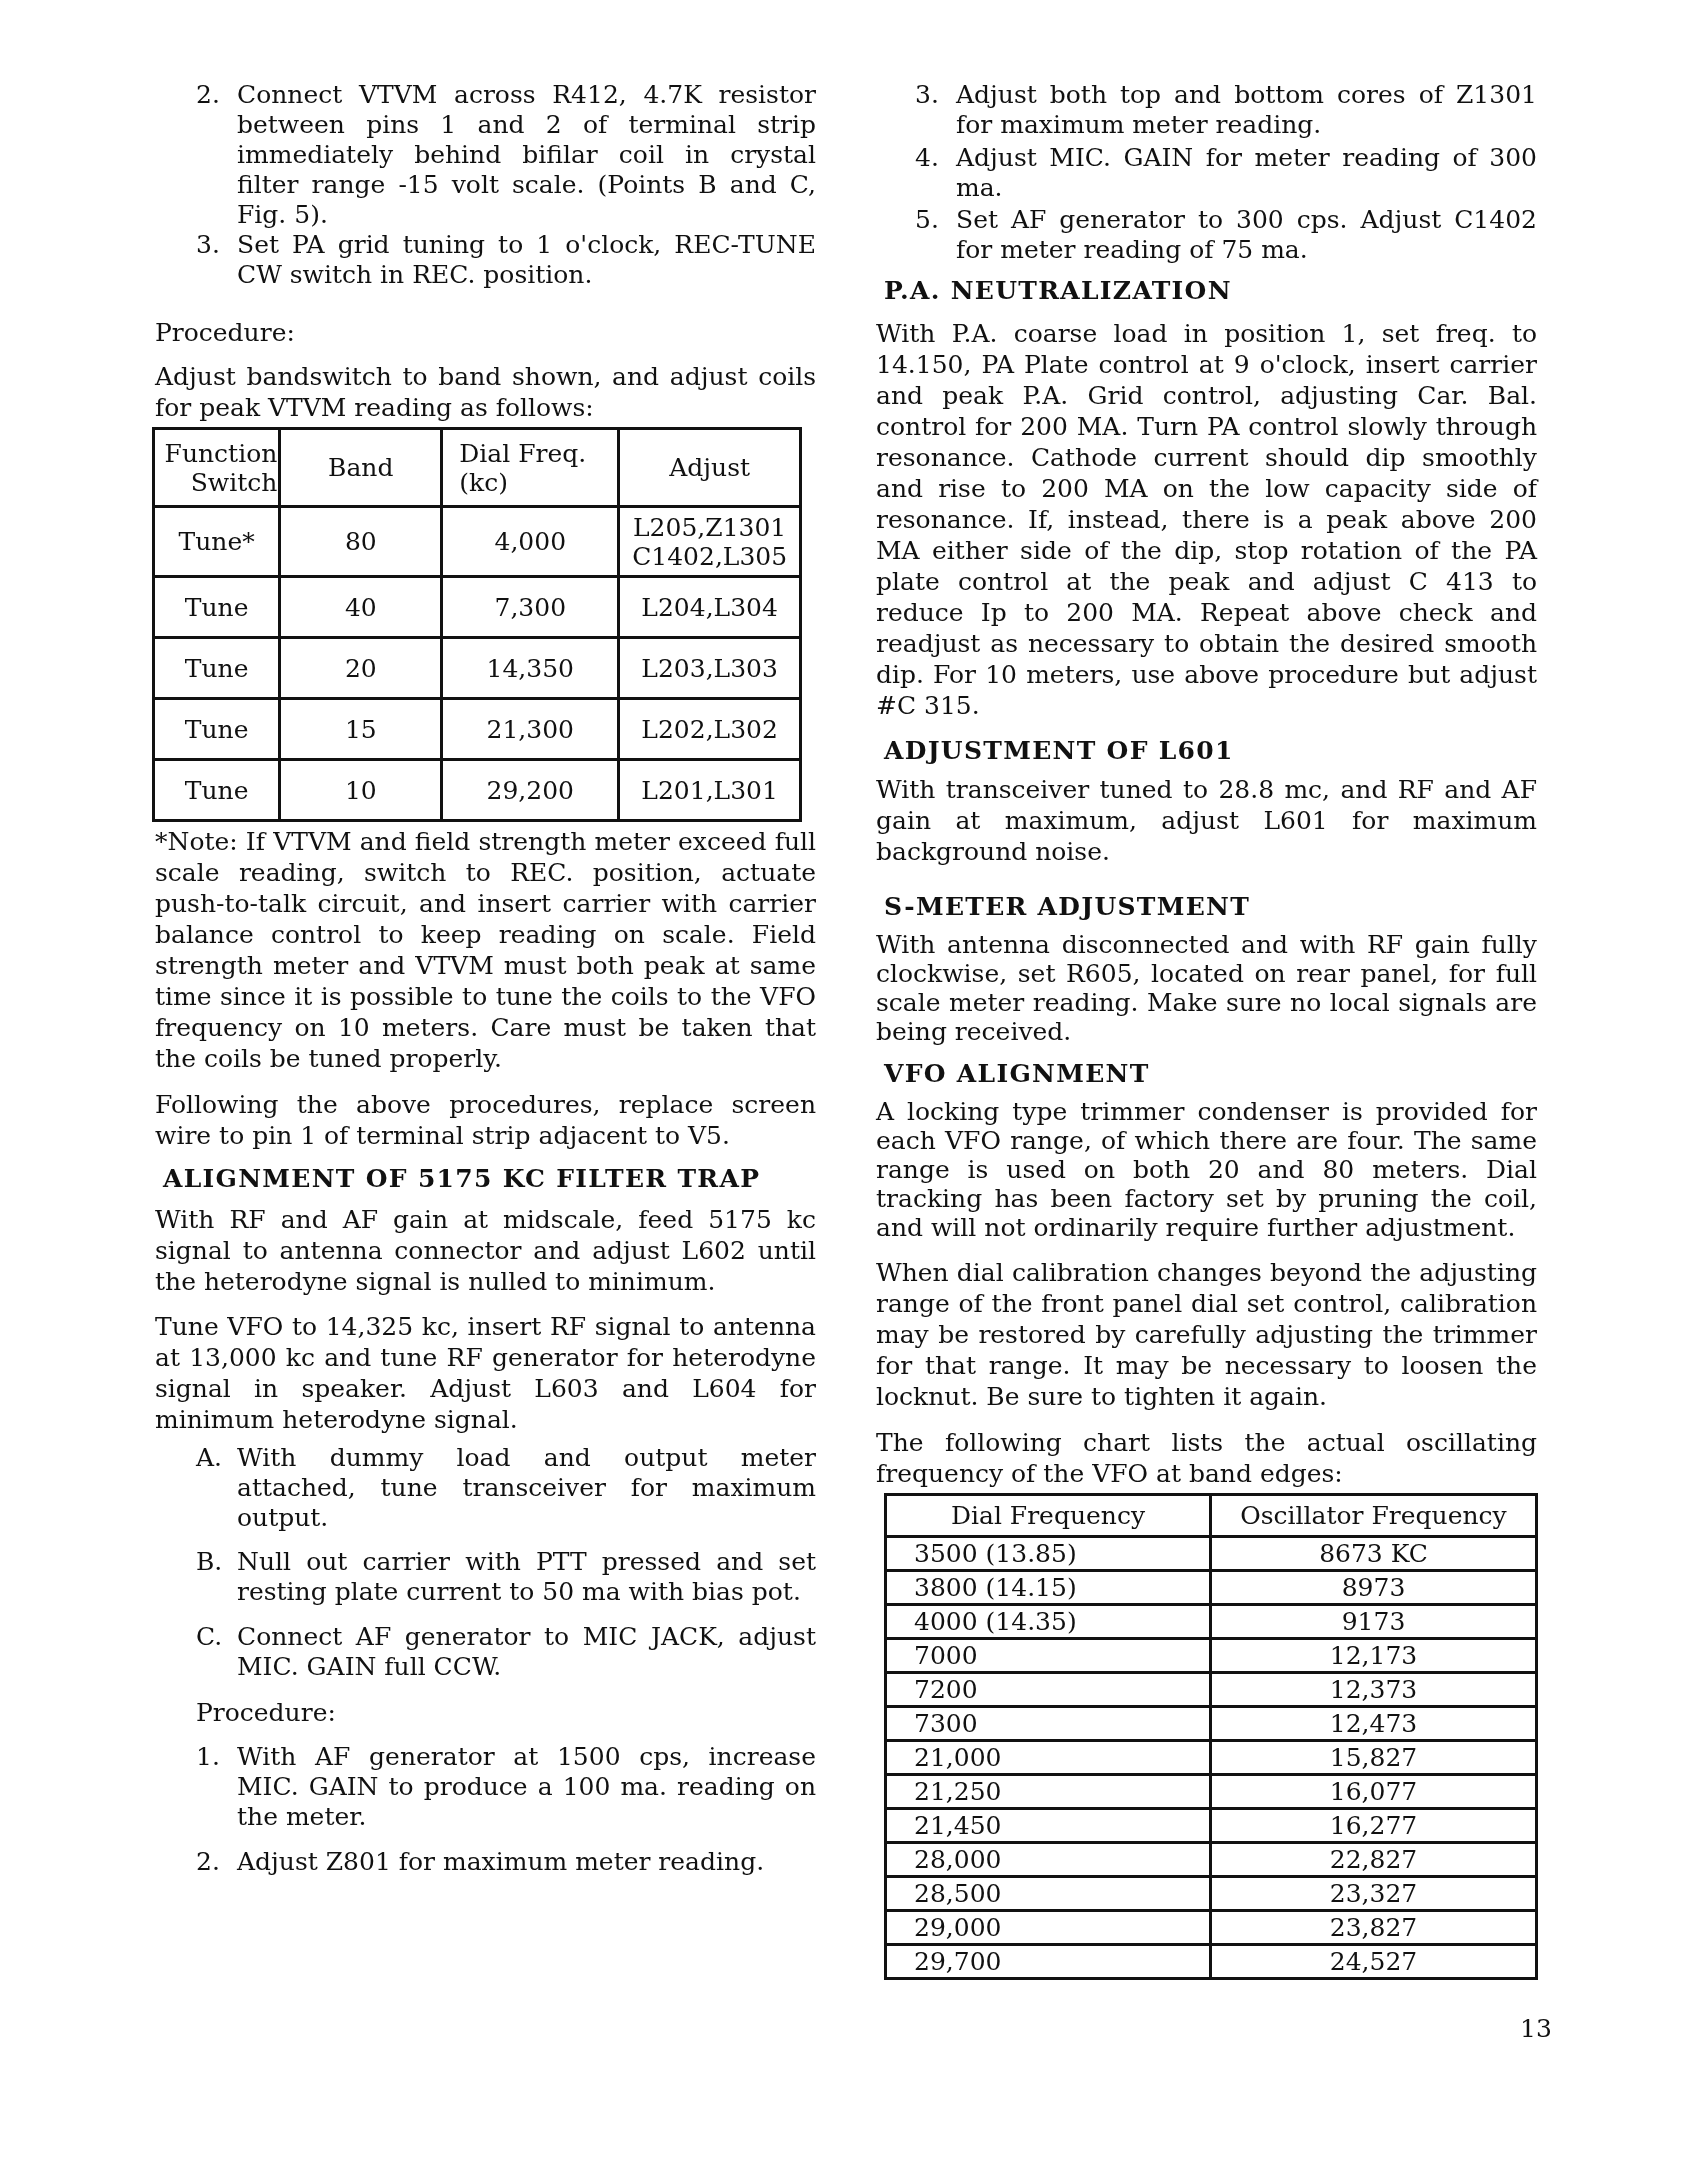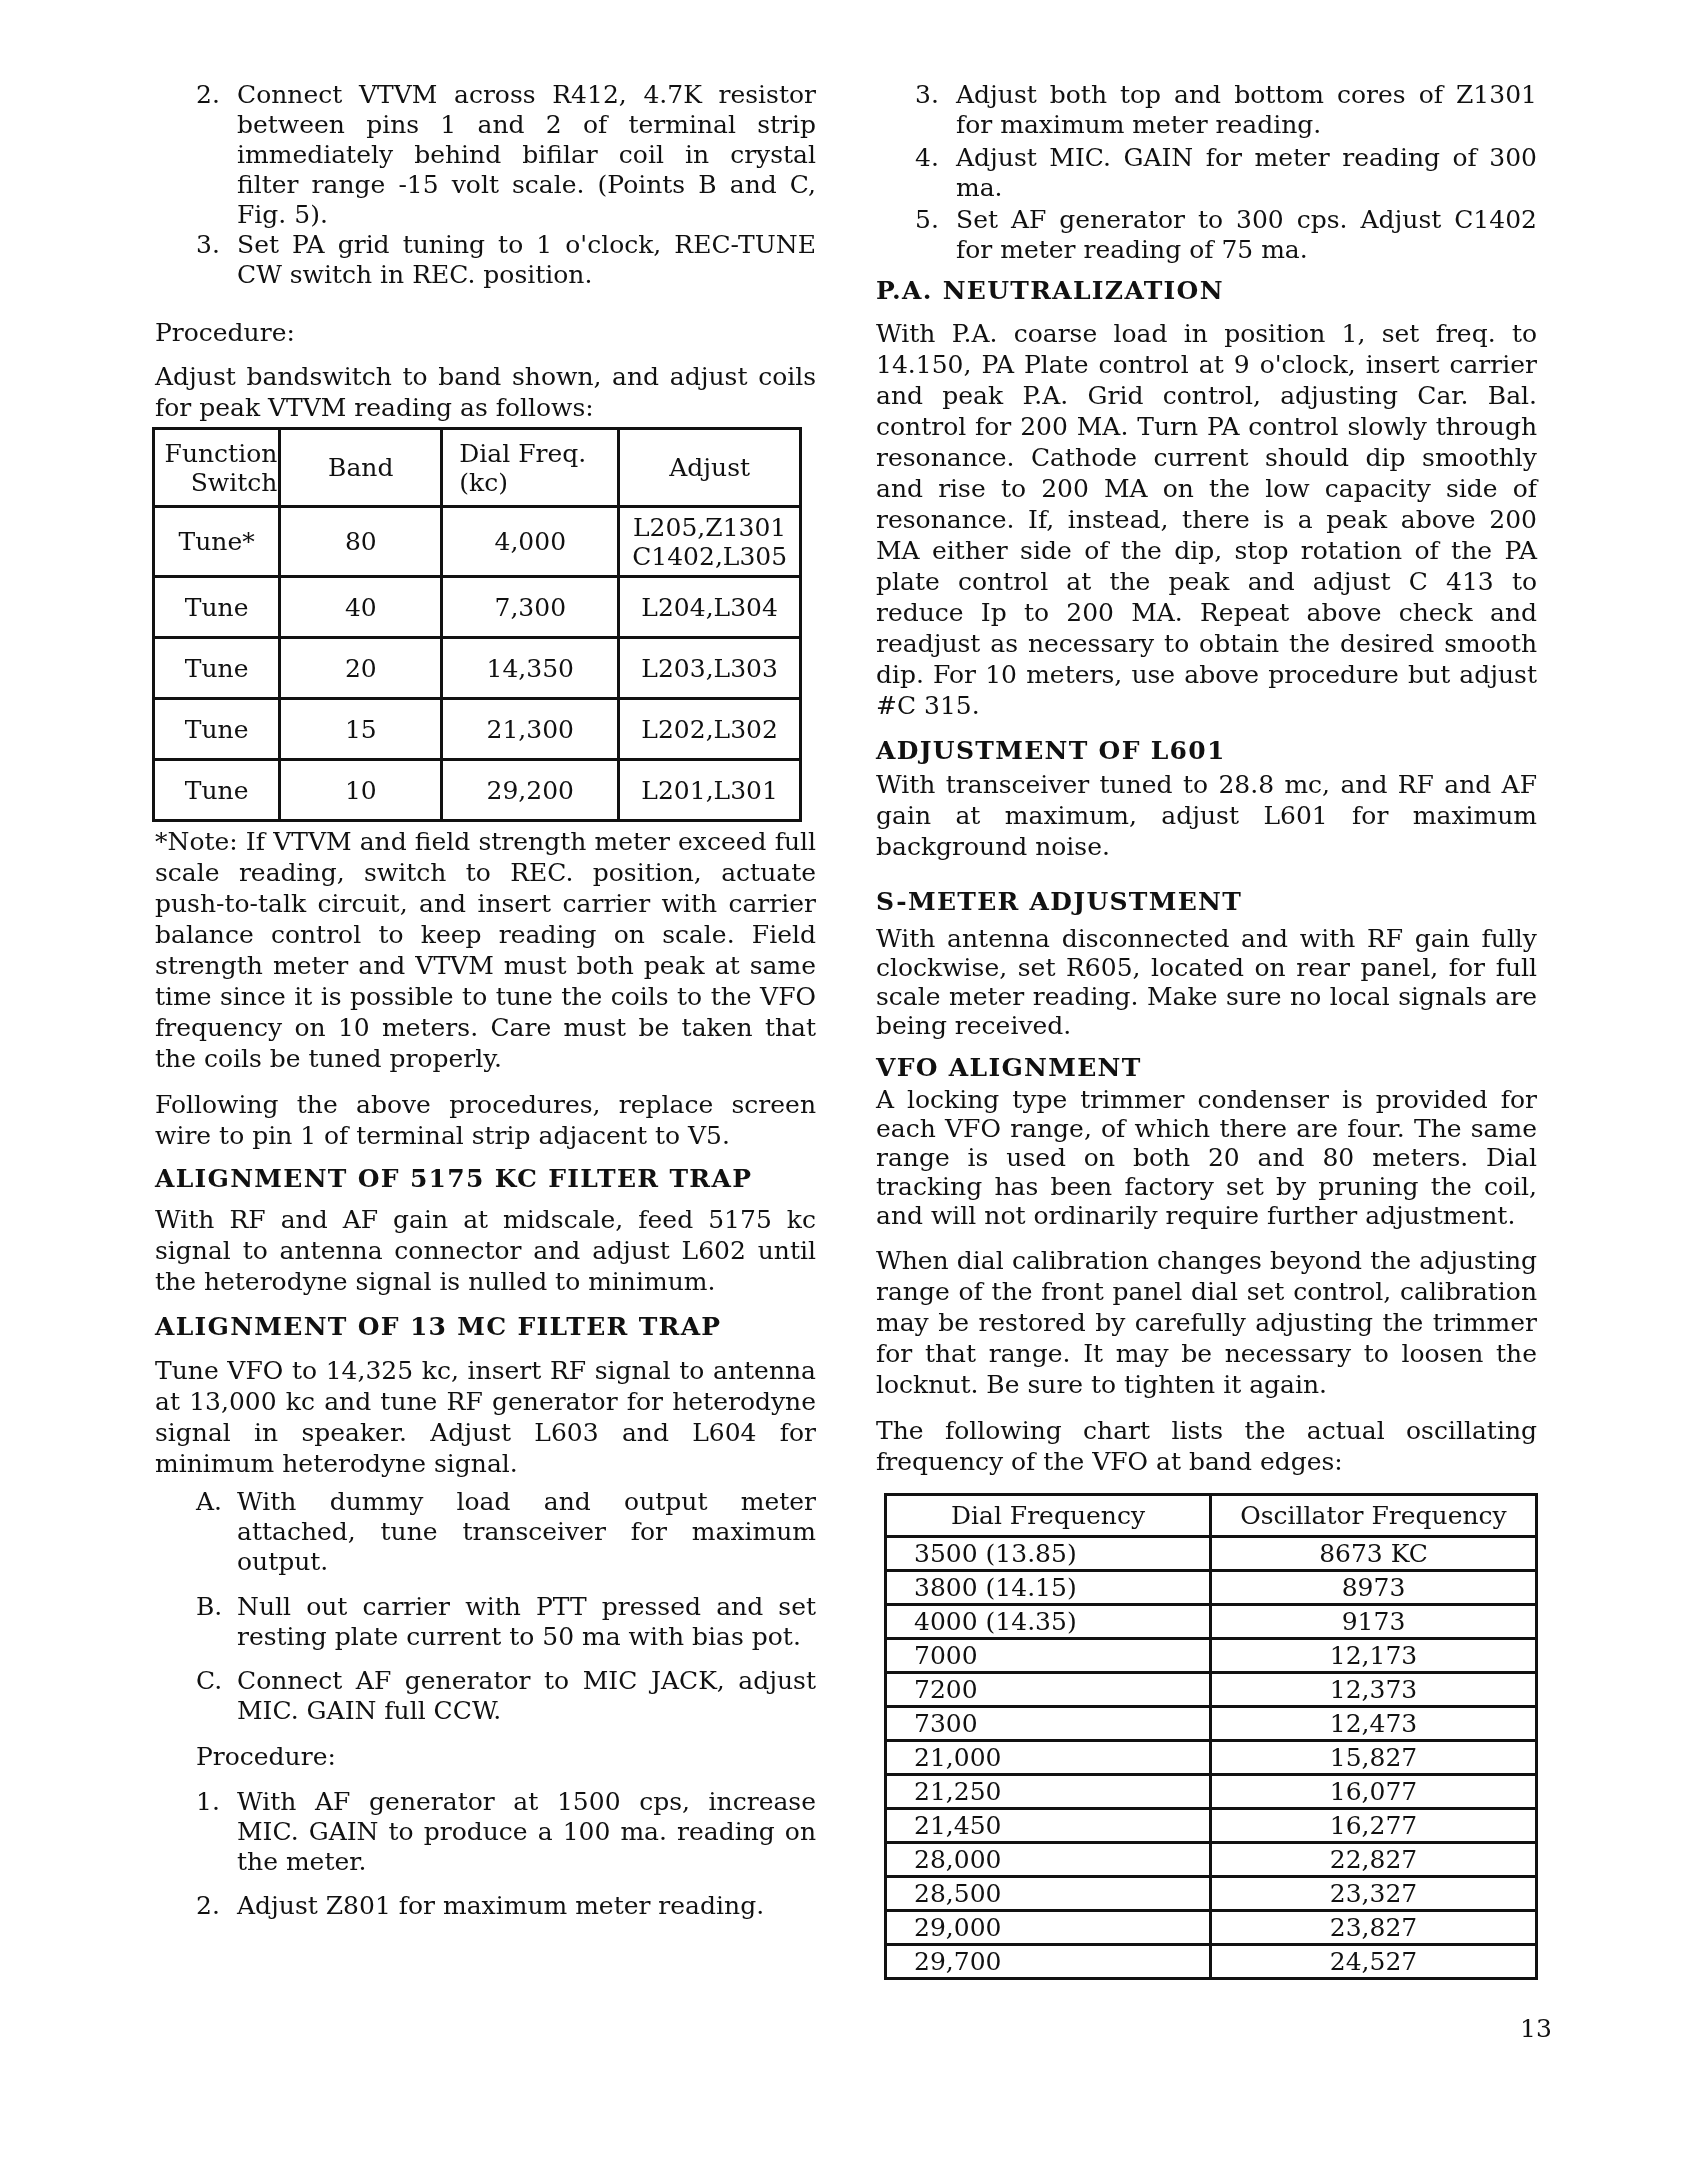--- a/index.html
+++ b/index.html
@@ -6,21 +6,21 @@
     body {
       width: 1702px; height: 2183px; position: relative; overflow: hidden;
       font-family: "DejaVu Serif", "Liberation Serif", serif;
       color: #111111;
     }
     .page { position: absolute; left: 0; top: 0; width: 1702px; height: 2183px; }
     .col { position: absolute; }
     .col-left { left: 155px; top: 80px; width: 661px; }
     .col-right { left: 876px; top: 80px; width: 661px; }
     p, .txt { margin: 0; font-size: 25px; line-height: 31px; text-align: justify; }
-    .heading { font-size: 25px; line-height: 31px; font-weight: bold; letter-spacing: 1.3px; margin: 0; }
+    .heading { font-size: 25px; line-height: 31px; font-weight: bold; letter-spacing: 1.3px; margin: 8px; }
     .list { margin: 0; padding: 0; list-style: none; }
     .list li { display: flex; font-size: 25px; line-height: 30px; }
     .list li .num { flex: 0 0 41px; }
     .list li .body { flex: 1; text-align: justify; }
 
     table.grid { border-collapse: collapse; }
     table.grid td, table.grid th {
       border: 3.3px solid #111; font-weight: normal;
       font-size: 25px; line-height: 29px; text-align: center; vertical-align: middle;
     }
@@ -100,21 +100,20 @@
       </tbody>
   </table>
 
   <div class="col" style="left:155px; top:826px; width:661px;">
     <p>*Note: If VTVM and field strength meter exceed full scale reading, switch to REC. position, actuate push-to-talk circuit, and insert carrier with carrier balance control to keep reading on scale. Field strength meter and VTVM must both peak at same time since it is possible to tune the coils to the VFO frequency on 10 meters. Care must be taken that the coils be tuned properly.</p>
     <p style="margin-top:14.7px;">Following the above procedures, replace screen wire to pin 1 of terminal strip adjacent to V5.</p>
 
     <h3 class="heading" style="margin-top:12px;">ALIGNMENT OF 5175 KC FILTER TRAP</h3>
     <p style="margin-top:10.7px;">With RF and AF gain at midscale, feed 5175 kc signal to antenna connector and adjust L602 until the heterodyne signal is nulled to minimum.</p>
 
-    <h3 class="heading" style="margin-top:13.3px;">ALIGNMENT OF 13 MC FILTER TRAP</h3>
     <p style="margin-top:13.3px;">Tune VFO to 14,325 kc, insert RF signal to antenna at 13,000 kc and tune RF generator for heterodyne signal in speaker. Adjust L603 and L604 for minimum heterodyne signal.</p>
 
     <ul class="list" style="padding-left:41px; margin-top:8px;">
       <li style="margin-bottom:14.7px;">
         <span class="num">A.</span>
         <span class="body">With dummy load and output meter attached, tune transceiver for maximum output.</span>
       </li>
       <li style="margin-bottom:14.7px;">
         <span class="num">B.</span>
         <span class="body">Null out carrier with PTT pressed and set resting plate current to 50 ma with bias pot.</span>

